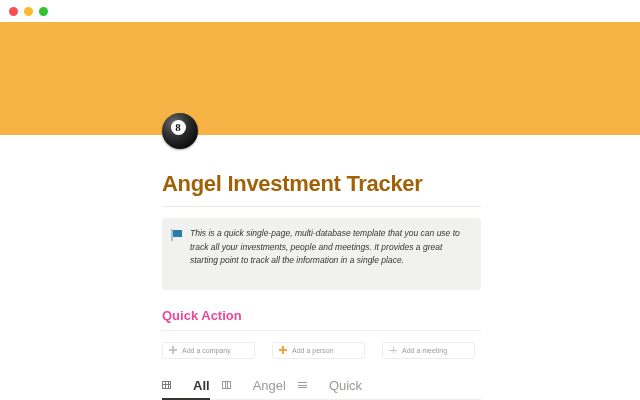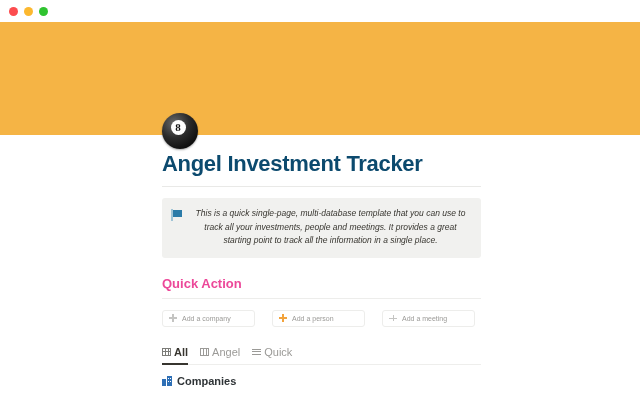--- a/index.html
+++ b/index.html
@@ -63,41 +63,40 @@
     font-weight: bold;
     line-height: 15px;
     text-align: center;
     font-family: "Liberation Serif", serif;
     transform: translate(-2px,-4px);
   }
 
   .page-title {
     font-size: 22px;
     font-weight: bold;
-    color: #0c4a6e;
+    color: #a16207;
     letter-spacing: -0.3px;
-    padding-top: 16px;
+    padding-top: 36px;
   }
   .title-rule {
     margin-top: 9px;
     height: 1px;
     background: #e9e9e7;
     width: 319px;
   }
 
   
   .callout {
     margin-top: 11px;
     background: #f1f1ef;
     border-radius: 3px;
-    padding: 9px 10px 10px 9px;
+    padding: 9px 10px 22px 9px;
     display: flex;
     gap: 7px;
     width: 319px;
-    text-align: center;
   }
   .callout-icon {
     width: 12px; height: 12px;
     flex: 0 0 12px;
     margin-top: 2px;
     position: relative;
   }
   .callout-icon i {
     position:absolute; display:block;
   }
@@ -170,21 +169,21 @@
     padding-bottom: 3px;
   }
   .tab {
     display: flex;
     align-items: center;
     gap: 3px;
     padding-bottom: 3px;
     cursor: pointer;
     position: relative;
   }
-  .tab-label { font-size: 11px; color: #9b9a97; }
+  .tab-label { font-size: 13px; color: #9b9a97; margin-left: 19px; }
   .tab.active .tab-label { color: #37352f; font-weight: bold; }
   .tab.active:after {
     content: "";
     position: absolute;
     left: 0; right: 0; bottom: -4px;
     height: 2px;
     background: #37352f;
   }
   .ticon { width: 9px; height: 8px; position: relative; flex: 0 0 9px; }
   .ticon i { position: absolute; background: #8d8d89; display: block; }

